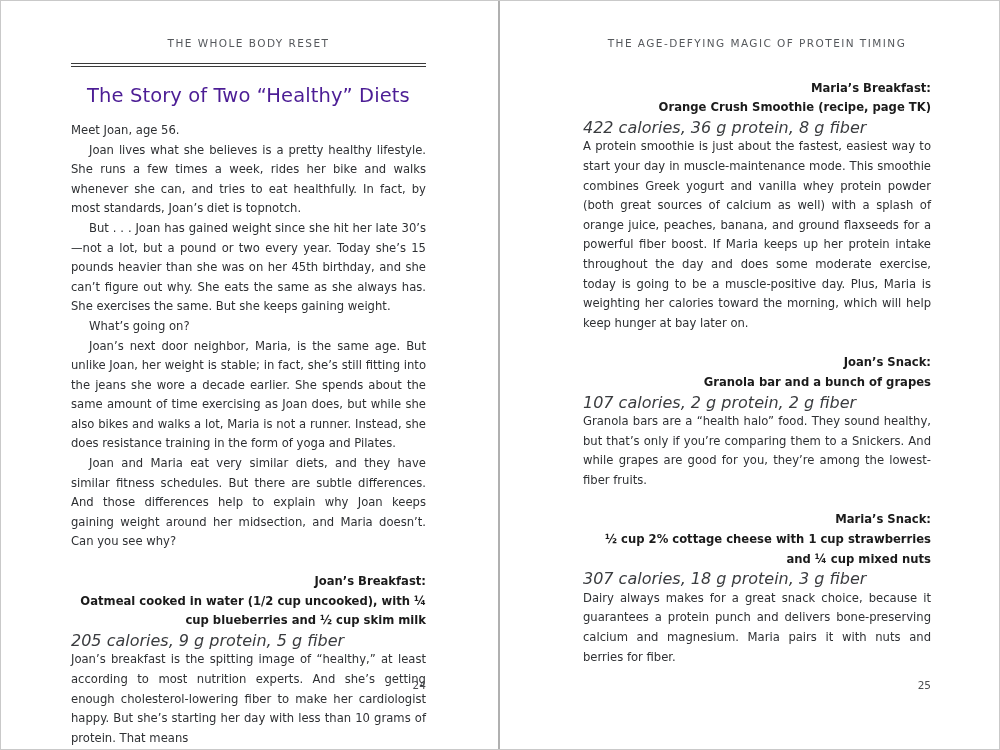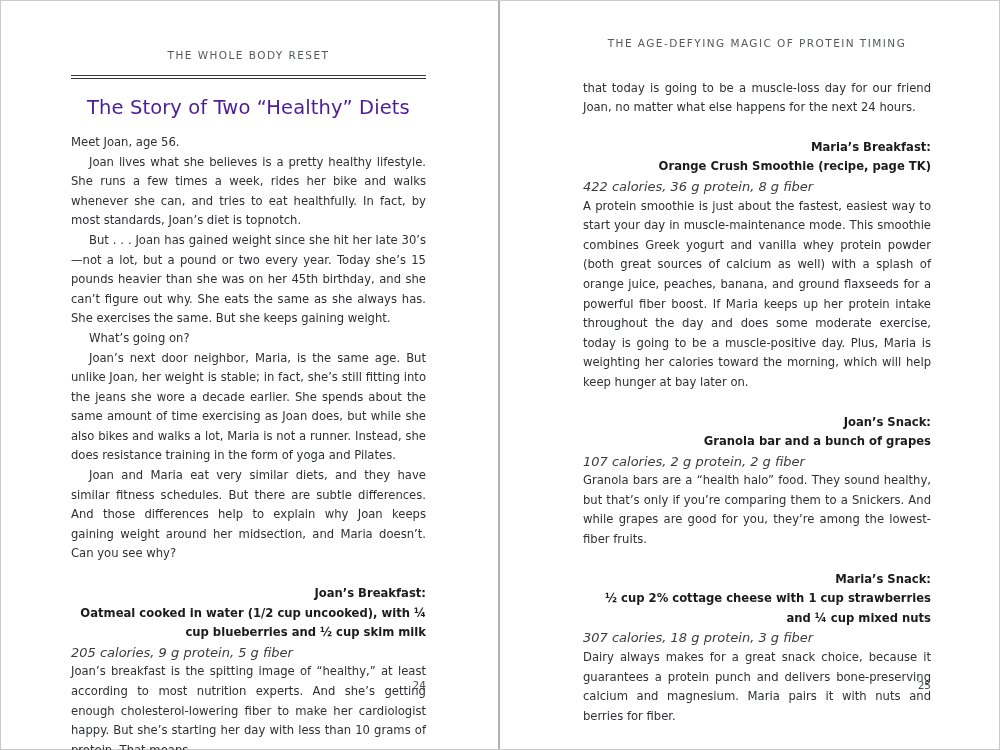--- a/index.html
+++ b/index.html
@@ -31,21 +31,21 @@
     width: 2px;
     background: #b0b0b0;
   }
   .page {
     position: relative;
     box-sizing: border-box;
     height: 100%;
   }
   .page-left {
     width: 498px;
-    padding: 48px 72px 0 70px;
+    padding: 36px 72px 0 70px;
   }
   .page-right {
     width: 502px;
     padding: 36px 68px 16px 85px;
   }
   .running-head {
     text-align: center;
     font-size: 10.5px;
     letter-spacing: 1.45px;
     color: #55585c;
@@ -100,21 +100,21 @@
     font-weight: 700;
     color: #1b1b1b;
     text-align: right;
     font-size: 11.6px;
     line-height: 19.6px;
   }
   .food-stats {
     font-style: italic;
     color: #3a3c3f;
     text-align: left;
-    font-size: 13px;
+    font-size: 16px;
     line-height: 19.6px;
   }
   .after-block {
     margin-top: 16px;
   }
   .folio {
     position: absolute;
     bottom: 58px;
     font-size: 10.5px;
     color: #4a4c4f;
@@ -166,21 +166,20 @@
     </div>
 
     <div class="folio">24</div>
   </div>
 
   <div class="page page-right">
 
     <div class="running-head">The Age-Defying Magic of Protein Timing</div>
 
     <div class="body-col" style="margin-top:29px;">
-      <p class="noindent">that today is going to be a muscle-loss day for our friend Joan, no matter what else happens for the next 24 hours.</p>
 
       <div class="food-block">
         <div class="food-label">Maria’s Breakfast:</div>
         <div class="food-name">Orange Crush Smoothie (recipe, page TK)</div>
         <div class="food-stats">422 calories, 36 g protein, 8 g fiber</div>
       </div>
       <p class="noindent after-block">A protein smoothie is just about the fastest, easiest way to start your day in muscle-maintenance mode. This smoothie combines Greek yogurt and vanilla whey protein powder (both great sources of calcium as well) with a splash of orange juice, peaches, banana, and ground flaxseeds for a powerful fiber boost. If Maria keeps up her protein intake throughout the day and does some moderate exercise, today is going to be a muscle-positive day. Plus, Maria is weighting her calories toward the morning, which will help keep hunger at bay later on.</p>
 
       <div class="food-block">
         <div class="food-label">Joan’s Snack:</div>

